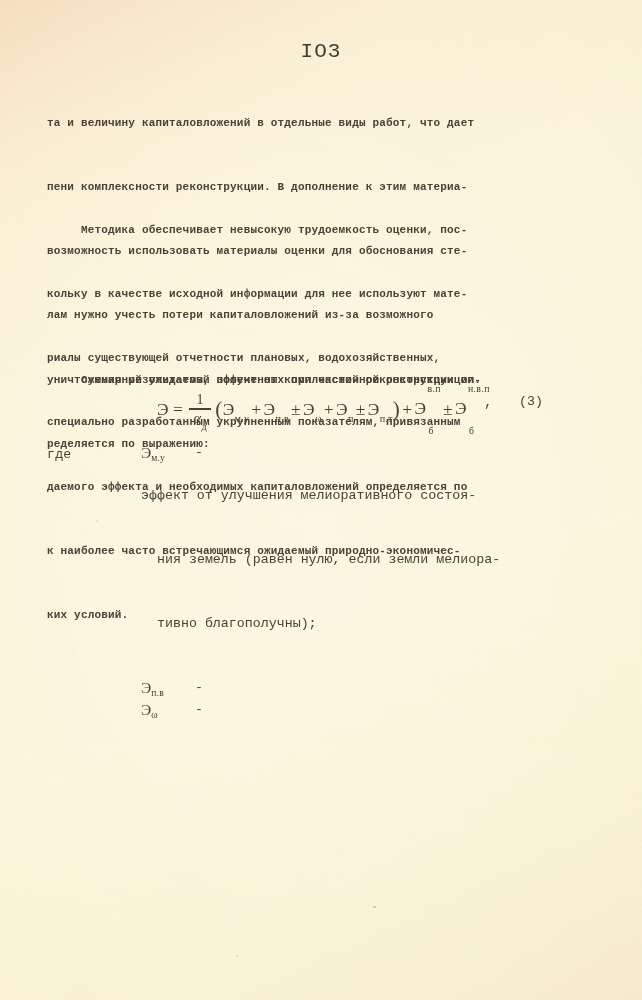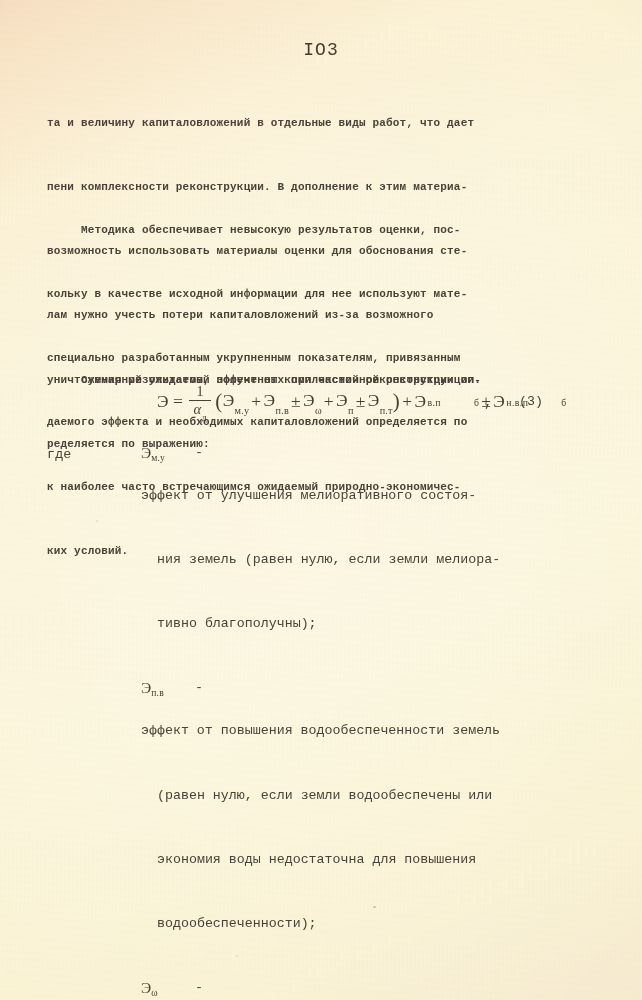--- a/index.html
+++ b/index.html
@@ -64,21 +64,21 @@
     inset: 0;
     color: #4a4036;
     
   }
 
   .pageno {
     position: absolute;
     left: 0; right: 0;
     top: 40px;
     text-align: center;
-    font-size: 18px;
+    font-size: 21px;
     letter-spacing: 1px;
     color: #453b31;
   }
 
   .body-block {
     position: absolute;
     left: 47px;
     width: 552px;
     font-size: 11px;
     line-height: 21.4px;
@@ -138,21 +138,21 @@
   .sub {
     font-size: 10.2px;
     vertical-align: sub;
     position: relative;
     top: 3px;
     font-style: normal;
     letter-spacing: 0.2px;
   }
   .supsub {
     display: inline-flex;
-    flex-direction: row;
+    flex-direction: column;
     align-items: flex-start;
     vertical-align: middle;
     line-height: 1.02;
     font-size: 9.8px;
     font-style: normal;
     position: relative;
     top: 0px;
     margin-left: 1px;
     gap: 32px;
   }
@@ -246,22 +246,23 @@
 
     <div class="body-block" id="para1">
       <span class="line">та и величину капиталовложений в отдельные виды работ, что дает</span>
       <span class="line">пени комплексности реконструкции. В дополнение к этим материа-</span>
       <span class="line">возможность использовать материалы оценки для обоснования сте-</span>
       <span class="line">лам нужно учесть потери капиталовложений из-за возможного</span>
       <span class="line">уничтожения результатов, полученных при частичной реконструкции.</span>
     </div>
 
     <div class="body-block" id="para2">
-      <span class="line">     Методика обеспечивает невысокую результатов оценки, пос-</span>
+      <span class="line">     Методика обеспечивает невысокую трудоемкость оценки, пос-</span>
       <span class="line">кольку в качестве исходной информации для нее используют мате-</span>
+      <span class="line">риалы существующей отчетности плановых, водохозяйственных,</span>
       <span class="line">специально разработанным укрупненным показателям, привязанным</span>
       <span class="line">даемого эффекта и необходимых капиталовложений определяется по</span>
       <span class="line">к наиболее часто встречающимся ожидаемый природно-экономичес-</span>
       <span class="line">ких условий.</span>
     </div>
 
     <div class="body-block" id="para3">
       <span class="line">     Суммарный ожидаемый эффект от комплексной реконструкции оп-</span>
       <span class="line">ределяется по выражению:</span>
     </div>
@@ -317,26 +318,20 @@
           <div class="def-text">
             <span class="line">эффект от улучшения мелиоративного состоя-</span>
             <span class="line cont">ния земель (равен нулю, если земли мелиора-</span>
             <span class="line cont">тивно благополучны);</span>
           </div>
         </div>
 
         <div class="def">
           <span class="sym"><span class="e">Э</span><span class="ssub">п.в</span></span>
           <span class="dash">-</span>
-          <div class="def-text">
-            <span class="line">эффект от повышения водообеспеченности земель</span>
-            <span class="line cont">(равен нулю, если земли водообеспечены или</span>
-            <span class="line cont">экономия воды недостаточна для повышения</span>
-            <span class="line cont">водообеспеченности);</span>
-          </div>
         </div>
 
         <div class="def">
           <span class="sym"><span class="e">Э</span><span class="ssub">ω</span></span>
           <span class="dash">-</span>
           <div class="def-text">
             
             
             
             

